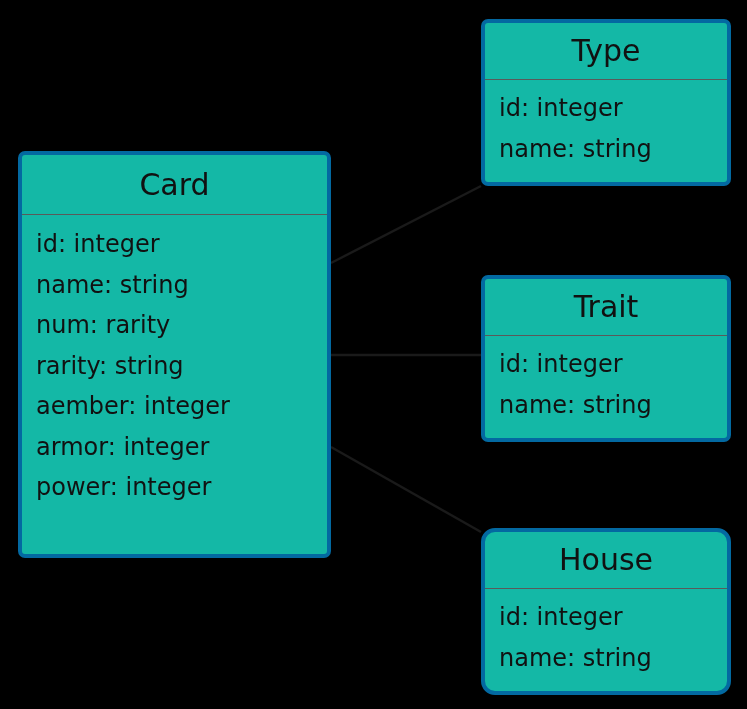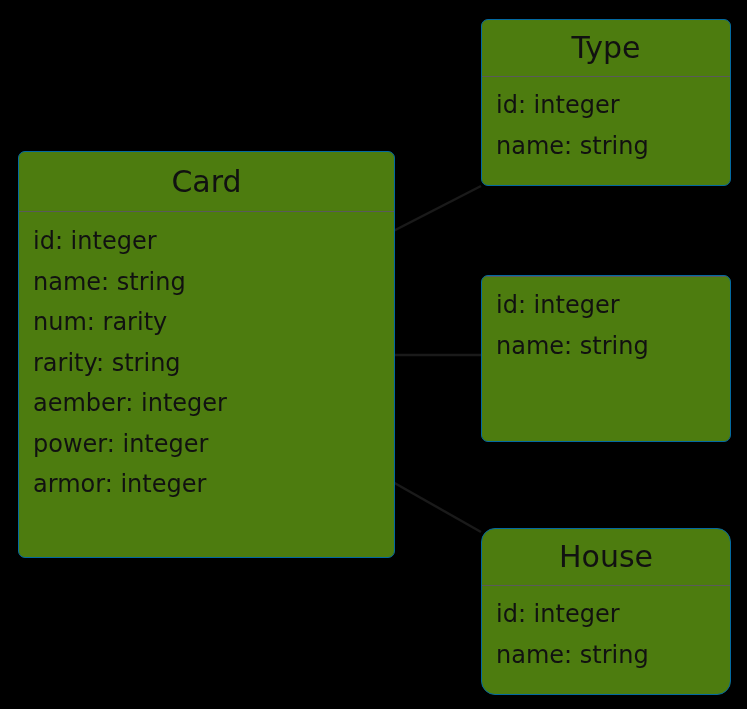--- a/index.html
+++ b/index.html
@@ -19,22 +19,22 @@
     position: absolute;
     left: 0;
     top: 0;
     width: 747px;
     height: 709px;
     pointer-events: none;
   }
   .entity {
     position: absolute;
     box-sizing: border-box;
-    background: #4d7c0f;
-    border: 1px solid #0369a1;
+    background: #14b8a6;
+    border: 4px solid #0369a1;
     border-radius: 7px;
     overflow: hidden;
   }
   .entity-title {
     text-align: center;
     color: #111111;
     font-size: 30px;
     line-height: 1;
     white-space: nowrap;
   }
@@ -51,21 +51,21 @@
     color: #111111;
     font-size: 24px;
     line-height: 40.5px;
     white-space: nowrap;
   }
 
   
   #entity-card {
     left: 18px;
     top: 151px;
-    width: 377px;
+    width: 313px;
     height: 407px;
   }
   #entity-card .entity-title { padding-top: 15px; padding-bottom: 14px; }
   #entity-card .entity-attrs { padding-top: 9px; }
 
   
   .entity-small {
     left: 481px;
     width: 250px;
     height: 167px;
@@ -90,35 +90,36 @@
 
   <div class="entity" id="entity-card">
     <div class="entity-title">Card</div>
     <div class="entity-divider"></div>
     <div class="entity-attrs">
       <div class="attr-row">id: integer</div>
       <div class="attr-row">name: string</div>
       <div class="attr-row">num: rarity</div>
       <div class="attr-row">rarity: string</div>
       <div class="attr-row">aember: integer</div>
+      <div class="attr-row">armor: integer</div>
       <div class="attr-row">power: integer</div>
-      <div class="attr-row">armor: integer</div>
     </div>
   </div>
 
   <div class="entity entity-small" id="entity-type">
     <div class="entity-title">Type</div>
     <div class="entity-divider"></div>
     <div class="entity-attrs">
       <div class="attr-row">id: integer</div>
       <div class="attr-row">name: string</div>
     </div>
   </div>
 
   <div class="entity entity-small" id="entity-trait">
+    <div class="entity-title">Trait</div>
     <div class="entity-divider"></div>
     <div class="entity-attrs">
       <div class="attr-row">id: integer</div>
       <div class="attr-row">name: string</div>
     </div>
   </div>
 
   <div class="entity entity-small" id="entity-house">
     <div class="entity-title">House</div>
     <div class="entity-divider"></div>

